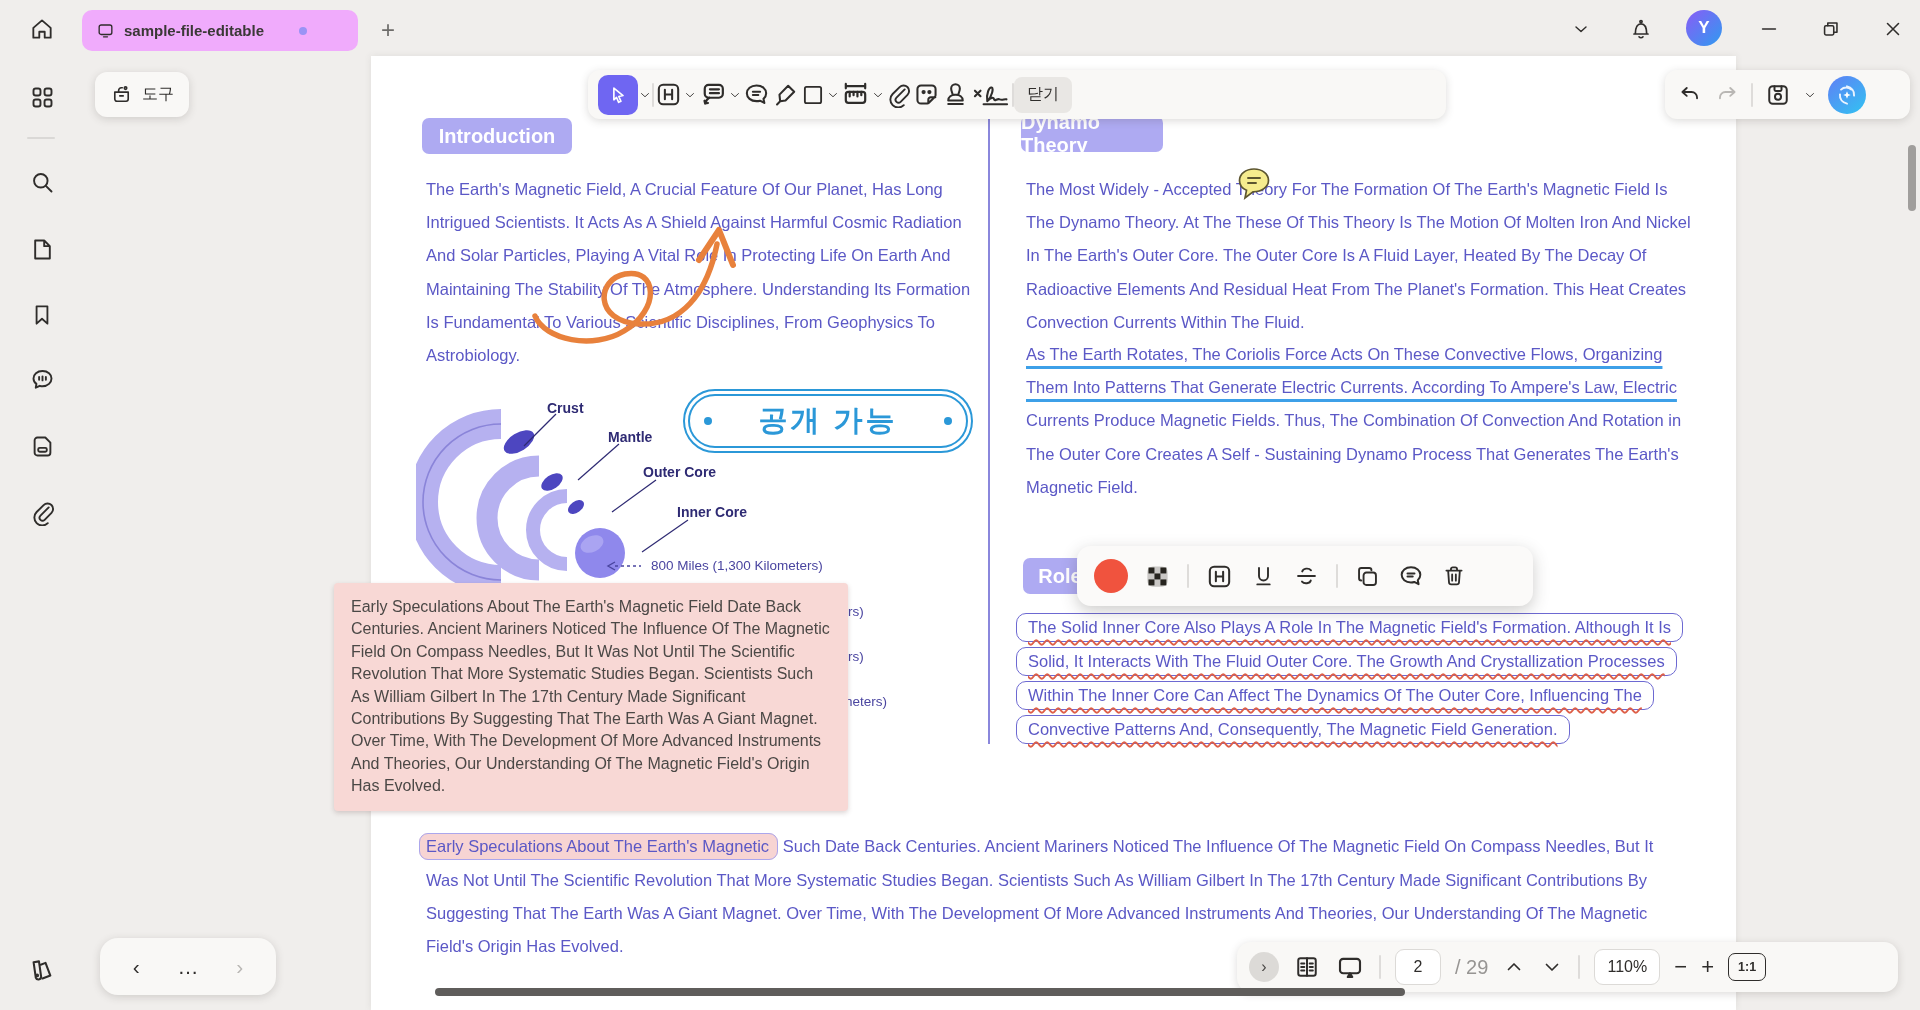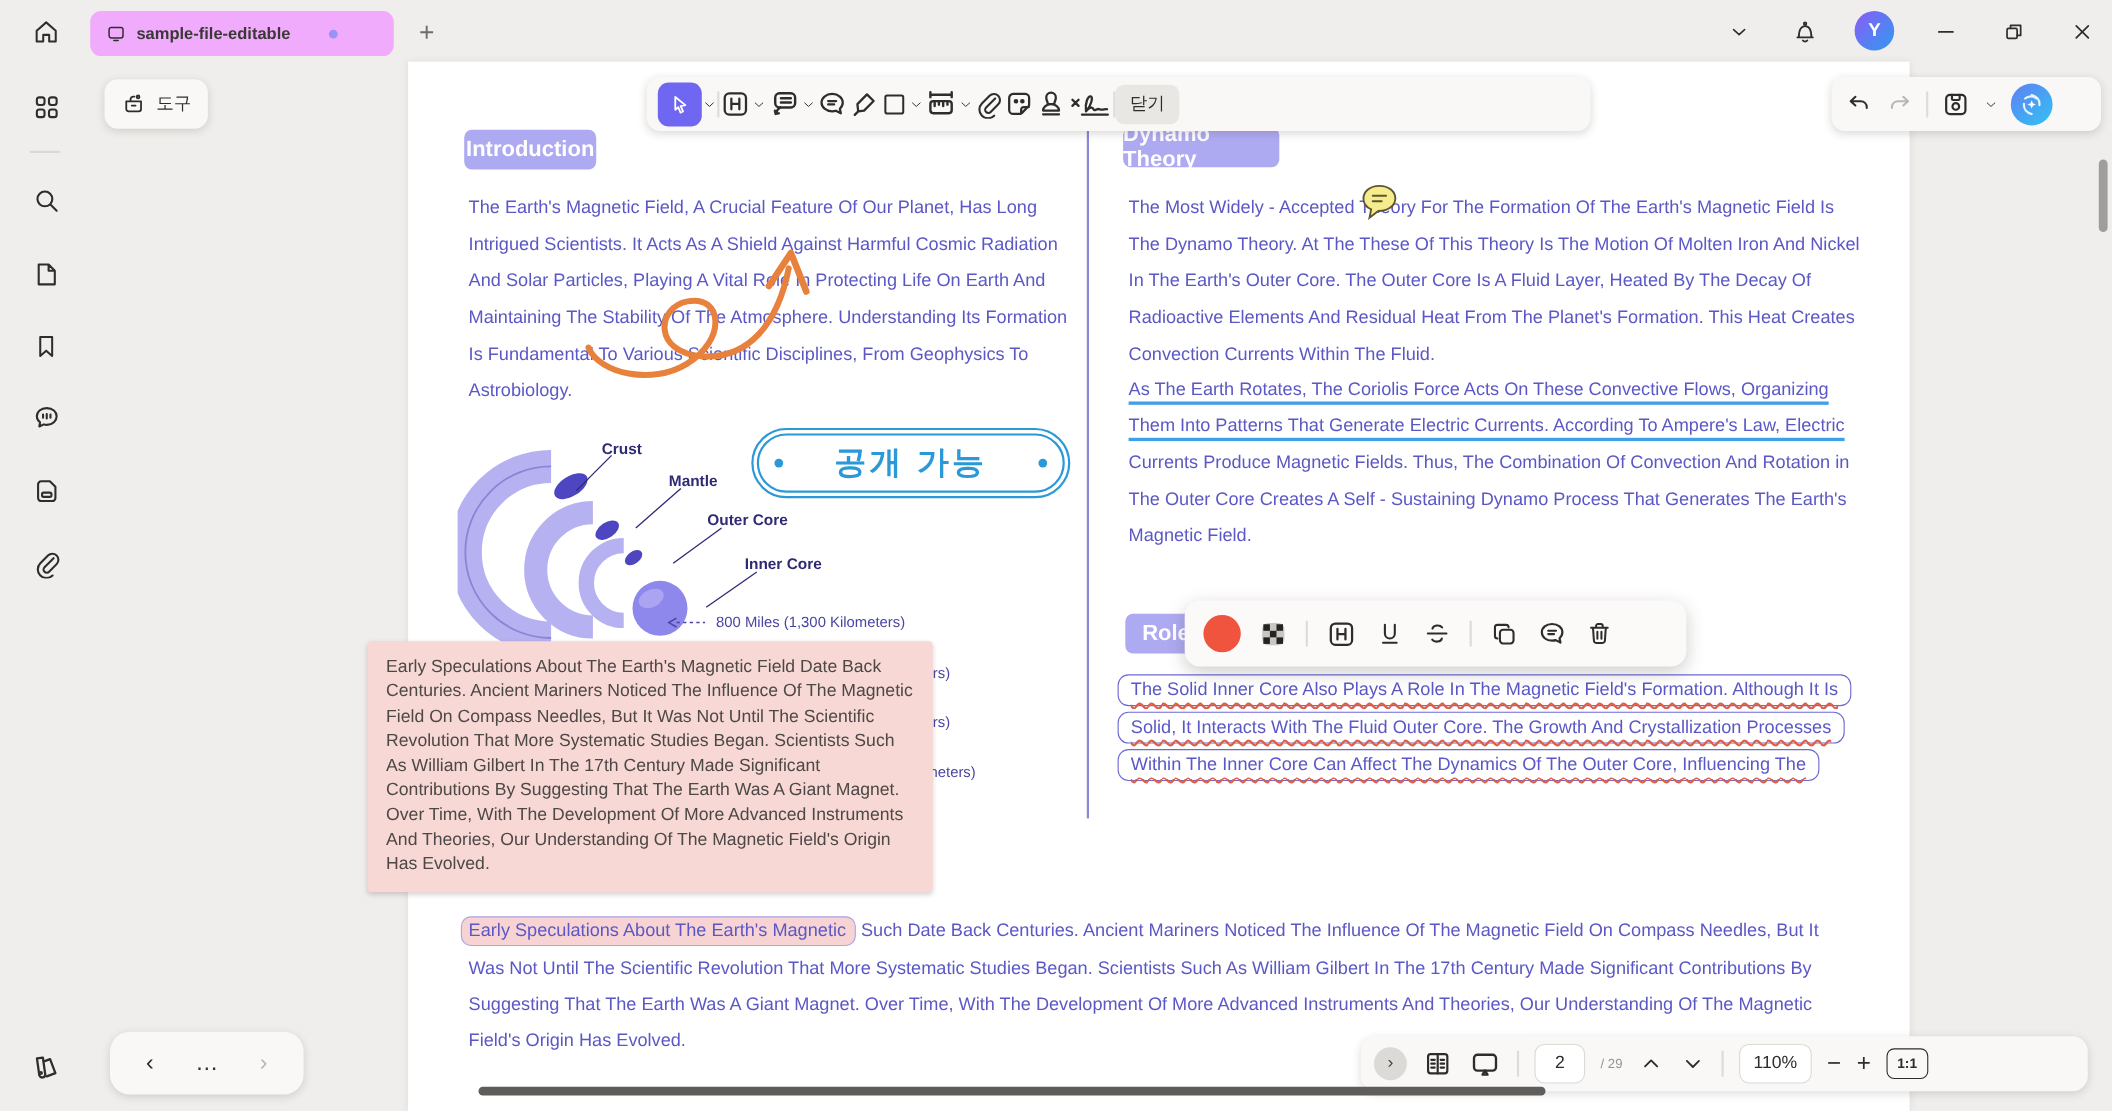--- a/index.html
+++ b/index.html
@@ -60,21 +60,21 @@
                    background:#fbfaf9; border-radius:14px; box-shadow:0 5px 16px rgba(60,55,50,.25); display:flex; align-items:center; }
   .swatch-red { width:34px; height:34px; border-radius:50%; background:var(--swatch-red,#f0533e); }
 
   
   .nav-pill { left:100px; top:938px; width:176px; height:57px; border-radius:18px; justify-content:space-around; padding:0 14px; }
   .nav-glyph { font-size:21px; color:#2f2d2b; }
   .statusbar { left:1237px; top:942px; width:661px; height:50px; border-radius:14px; padding:0 12px; gap:14px; }
   .expand-btn { width:30px; height:30px; border-radius:50%; background:#dcdad7; display:flex; align-items:center; justify-content:center; font-size:16px; color:#4a4846; }
   .num-box { width:46px; height:36px; background:#fff; border:1.5px solid #dcdad7; border-radius:9px; display:flex; align-items:center; justify-content:center; font-size:16px; }
   .zoom-box { width:66px; height:36px; background:#fff; border:1.5px solid #dcdad7; border-radius:9px; display:flex; align-items:center; justify-content:center; font-size:16px; }
-  .page-total { font-size:12px; color:#979593; }
+  .page-total { font-size:20px; color:#979593; }
   .pm { font-size:22px; color:#2f2d2b; }
   .fit-box { width:38px; height:28px; border:1.8px solid #2f2d2b; border-radius:7px; display:flex; align-items:center; justify-content:center; font-size:12.5px; font-weight:bold; }
 
   .vscroll { left:1908px; top:145px; width:8px; height:66px; background:#a09e9c; border-radius:4px; }
   .hscroll { left:435px; top:988px; width:970px; height:8px; background:#5f5d5b; border-radius:4px; }
 </style>
 </head>
 <body>
 
 <div class="abs topbar">
@@ -172,21 +172,21 @@
         <path d="M5.5 5.5 H10 V18.5 A2.3 2.3 0 0 1 5.5 18.5 Z" transform="rotate(-8 8 12)"></path>
         <path d="M10.5 8 L14.5 6.5 L18.5 17 L12 19.5"></path>
         <circle cx="7.6" cy="16.9" r="0.7"></circle>
       </svg>
   </div>
 </div>
 
 <div class="abs page">
   <div class="abs col-div"></div>
 
-  <div class="abs badge" style="left:51px; top:62px; width:120px; height:36px;">
+  <div class="abs badge" style="left:51px; top:62px; width:150px; height:36px;">
       <span>Introduction</span>
     </div>
   <div class="docline" style="left:55px; top:124px;">The Earth's Magnetic Field, A Crucial Feature Of Our Planet, Has Long</div>
   <div class="docline" style="left:55px; top:157px;">Intrigued Scientists. It Acts As A Shield Against Harmful Cosmic Radiation</div>
   <div class="docline" style="left:55px; top:190px;">And Solar Particles, Playing A Vital Role In Protecting Life On Earth And</div>
   <div class="docline" style="left:55px; top:224px;">Maintaining The Stability Of The Atmosphere. Understanding Its Formation</div>
   <div class="docline" style="left:55px; top:257px;">Is Fundamental To Various Scientific Disciplines, From Geophysics To</div>
   <div class="docline" style="left:55px; top:290px;">Astrobiology.</div>
 
   <svg class="abs" style="left:150px; top:112px; z-index:4;" width="235" height="178" viewBox="0 0 235 178">
@@ -290,20 +290,21 @@
         <path d="M12 4.5 C7.3 4.5 4 7.4 4 11 C4 14.6 7.3 17.5 12 17.5 C13 17.5 13.9 17.4 14.8 17.1 L18.5 19 L17.8 15.6 C19.2 14.4 20 12.8 20 11 C20 7.4 16.7 4.5 12 4.5 Z M9 9.8 H15 M9 12.4 H13.5"></path>
       </svg>
     <svg class="st" width="26" height="26" viewBox="0 0 24 24">
         <path d="M5 7 H19 M9.2 7 V5.6 A1.6 1.6 0 0 1 10.8 4 H13.2 A1.6 1.6 0 0 1 14.8 5.6 V7 M6.6 7 L7.4 18 A2 2 0 0 0 9.4 19.8 H14.6 A2 2 0 0 0 16.6 18 L17.4 7 M10.3 10.5 V16.3 M13.7 10.5 V16.3"></path>
       </svg>
   </div>
 
   <div class="strike-box" style="left:645px; top:557px;"><span class="docline squig" style="position:static;">The Solid Inner Core Also Plays A Role In The Magnetic Field's Formation. Although It Is</span></div>
   <div class="strike-box" style="left:645px; top:591px;"><span class="docline squig" style="position:static;">Solid, It Interacts With The Fluid Outer Core. The Growth And Crystallization Processes</span></div>
   <div class="strike-box" style="left:645px; top:625px;"><span class="docline squig" style="position:static;">Within The Inner Core Can Affect The Dynamics Of The Outer Core, Influencing The</span></div>
+  <div class="strike-box" style="left:645px; top:659px;"><span class="docline squig" style="position:static;">Convective Patterns And, Consequently, The Magnetic Field Generation.</span></div>
 
   <div class="docline" style="left:55px; top:781px;">
     <span class="hl-pink">Early Speculations About The Earth's Magnetic</span><span> Such Date Back Centuries. Ancient Mariners Noticed The Influence Of The Magnetic Field On Compass Needles, But It</span>
   </div>
   <div class="docline" style="left:55px; top:815px;">Was Not Until The Scientific Revolution That More Systematic Studies Began. Scientists Such As William Gilbert In The 17th Century Made Significant Contributions By</div>
   <div class="docline" style="left:55px; top:848px;">Suggesting That The Earth Was A Giant Magnet. Over Time, With The Development Of More Advanced Instruments And Theories, Our Understanding Of The Magnetic</div>
   <div class="docline" style="left:55px; top:881px;">Field's Origin Has Evolved.</div>
 </div>
 
 <div class="abs flex panelbox tools-btn">

